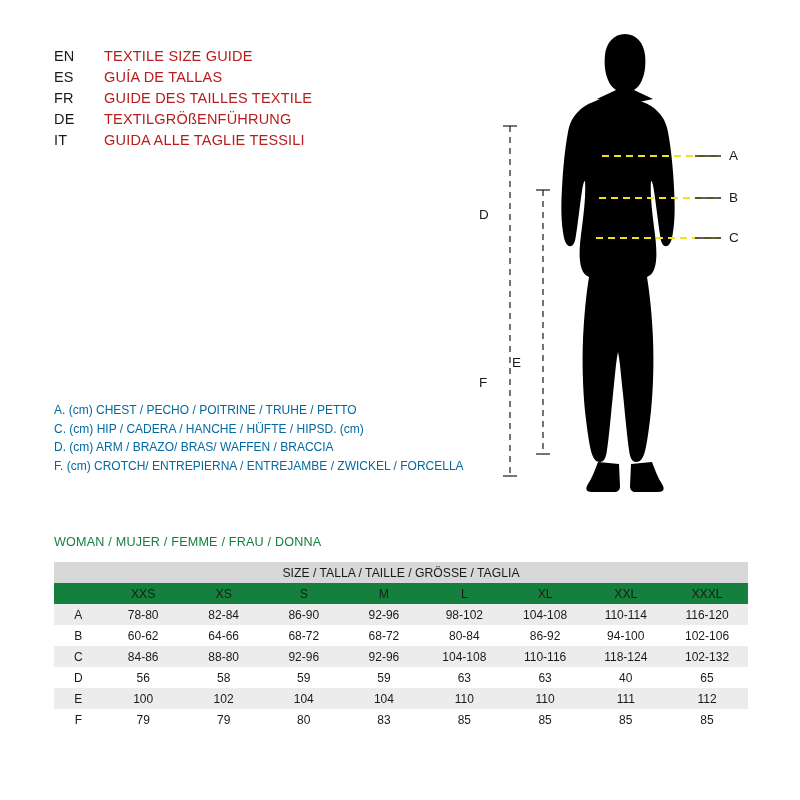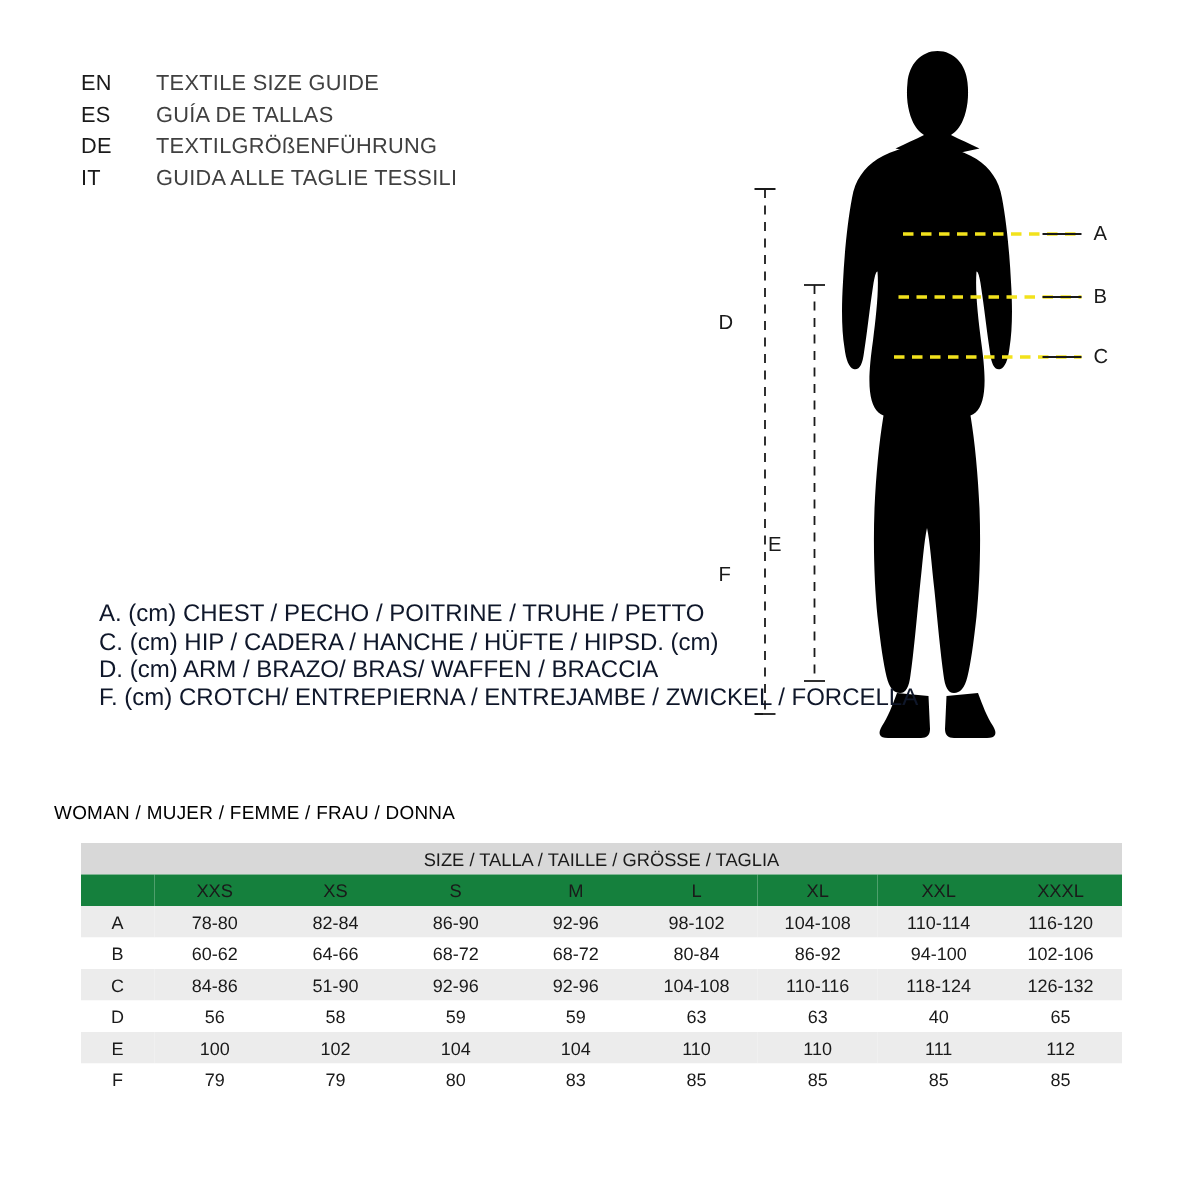--- a/index.html
+++ b/index.html
@@ -32,47 +32,46 @@
   }
   .title-lang {
     width: 50px;
     font-size: 14.5px;
     letter-spacing: .2px;
     color: #1a1a1a;
   }
   .title-text {
     font-size: 14.5px;
     letter-spacing: .2px;
-    color: #404040;
+    color: #b91c1c;
     white-space: nowrap;
     text-align: right;
   }
 
   
   .legend {
     position: absolute;
     left: 54px;
     top: 401px;
     width: 470px;
   }
   .legend-line {
-    font-size: 16px;
+    font-size: 12px;
     line-height: 18.6px;
     white-space: nowrap;
-    color: #0f172a;
-    margin-left: 12px;
+    color: #0369a1;
   }
   .legend-gender {
     position: absolute;
-    left: 36px;
+    left: 54px;
     top: 535px;
     font-size: 12.6px;
     letter-spacing: .2px;
     white-space: nowrap;
-    color: #000000;
+    color: #15803d;
   }
 
   
   .table-wrap {
     position: absolute;
     left: 54px;
     top: 562px;
     width: 694px;
   }
   table.size-table {
@@ -131,20 +130,24 @@
 <div class="page">
 
   <div class="title-block">
     <div class="title-row">
       <span class="title-lang">EN</span>
       <span class="title-text">TEXTILE SIZE GUIDE</span>
     </div>
     <div class="title-row">
       <span class="title-lang">ES</span>
       <span class="title-text">GUÍA DE TALLAS</span>
+    </div>
+    <div class="title-row">
+      <span class="title-lang">FR</span>
+      <span class="title-text">GUIDE DES TAILLES TEXTILE</span>
     </div>
     <div class="title-row">
       <span class="title-lang">DE</span>
       <span class="title-text">TEXTILGRÖßENFÜHRUNG</span>
     </div>
     <div class="title-row">
       <span class="title-lang">IT</span>
       <span class="title-text">GUIDA ALLE TAGLIE TESSILI</span>
     </div>
   </div>
@@ -281,27 +284,27 @@
           <td class="size-col">68-72</td>
           <td class="size-col">80-84</td>
           <td class="size-col">86-92</td>
           <td class="size-col">94-100</td>
           <td class="size-col">102-106</td>
         </tr>
 
         <tr class="row-band">
           <td class="label-col">C</td>
           <td class="size-col">84-86</td>
-          <td class="size-col">51-90</td>
+          <td class="size-col">88-80</td>
           <td class="size-col">92-96</td>
           <td class="size-col">92-96</td>
           <td class="size-col">104-108</td>
           <td class="size-col">110-116</td>
           <td class="size-col">118-124</td>
-          <td class="size-col">126-132</td>
+          <td class="size-col">102-132</td>
         </tr>
 
         <tr class="row-plain">
           <td class="label-col">D</td>
           <td class="size-col">56</td>
           <td class="size-col">58</td>
           <td class="size-col">59</td>
           <td class="size-col">59</td>
           <td class="size-col">63</td>
           <td class="size-col">63</td>

